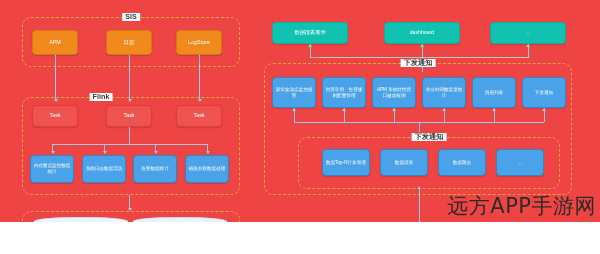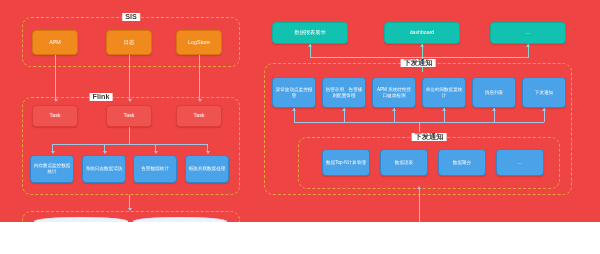--- a/index.html
+++ b/index.html
@@ -262,14 +262,15 @@
 
   <div class="node blue" style="left:322px; top:149px; width:48px; height:27px;">数据Top-N计算管理</div>
   <div class="node blue" style="left:380px; top:149px; width:48px; height:27px;">数据读表</div>
   <div class="node blue" style="left:438px; top:149px; width:48px; height:27px;">数据聚合</div>
   <div class="node blue" style="left:496px; top:149px; width:48px; height:27px;">...</div>
 
   <div class="conn v" style="left:419px; top:189px; height:40px;"></div>
   <div class="arrow up" style="left:417px; top:186px;"></div>
   <div class="conn h grey" style="left:266px; top:229px; width:154px;"></div>
 
+  <div id="watermark">远方APP手游网</div>
 
 </div>
 
 </body></html>

